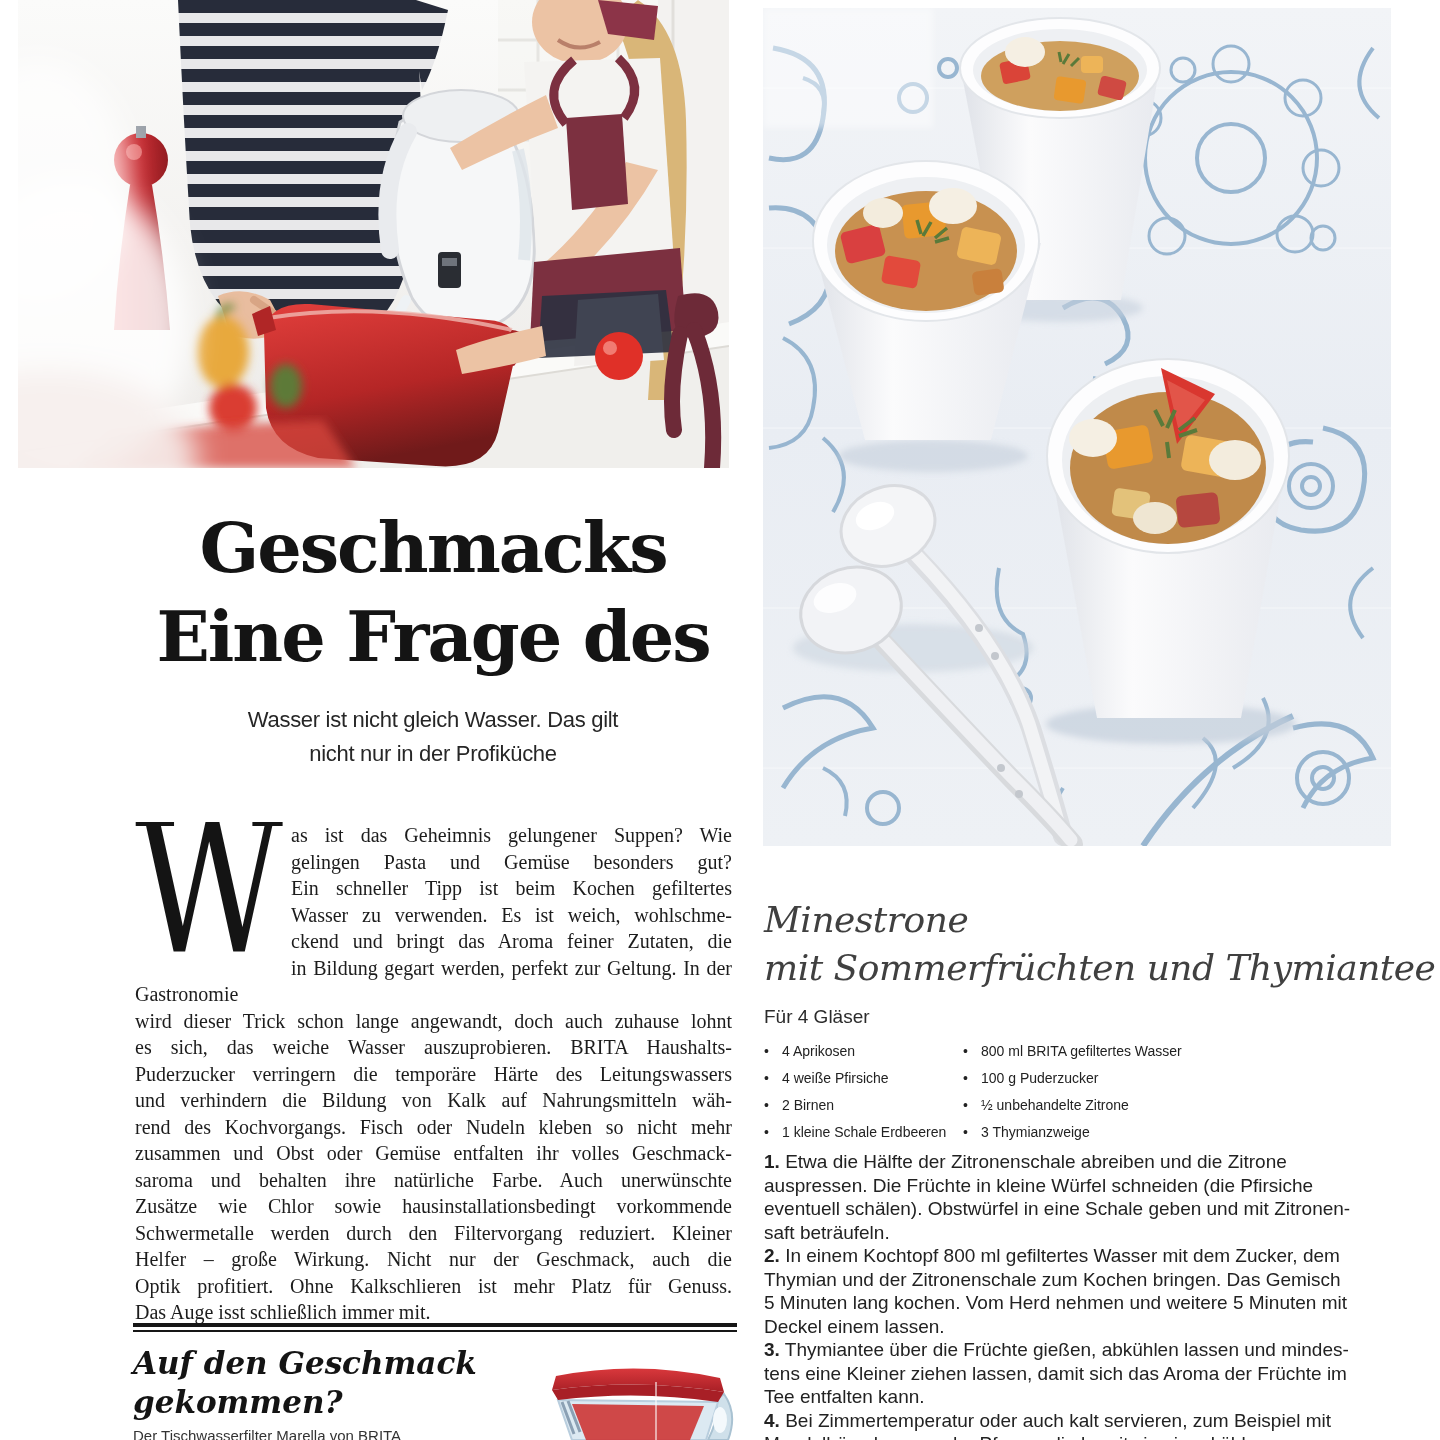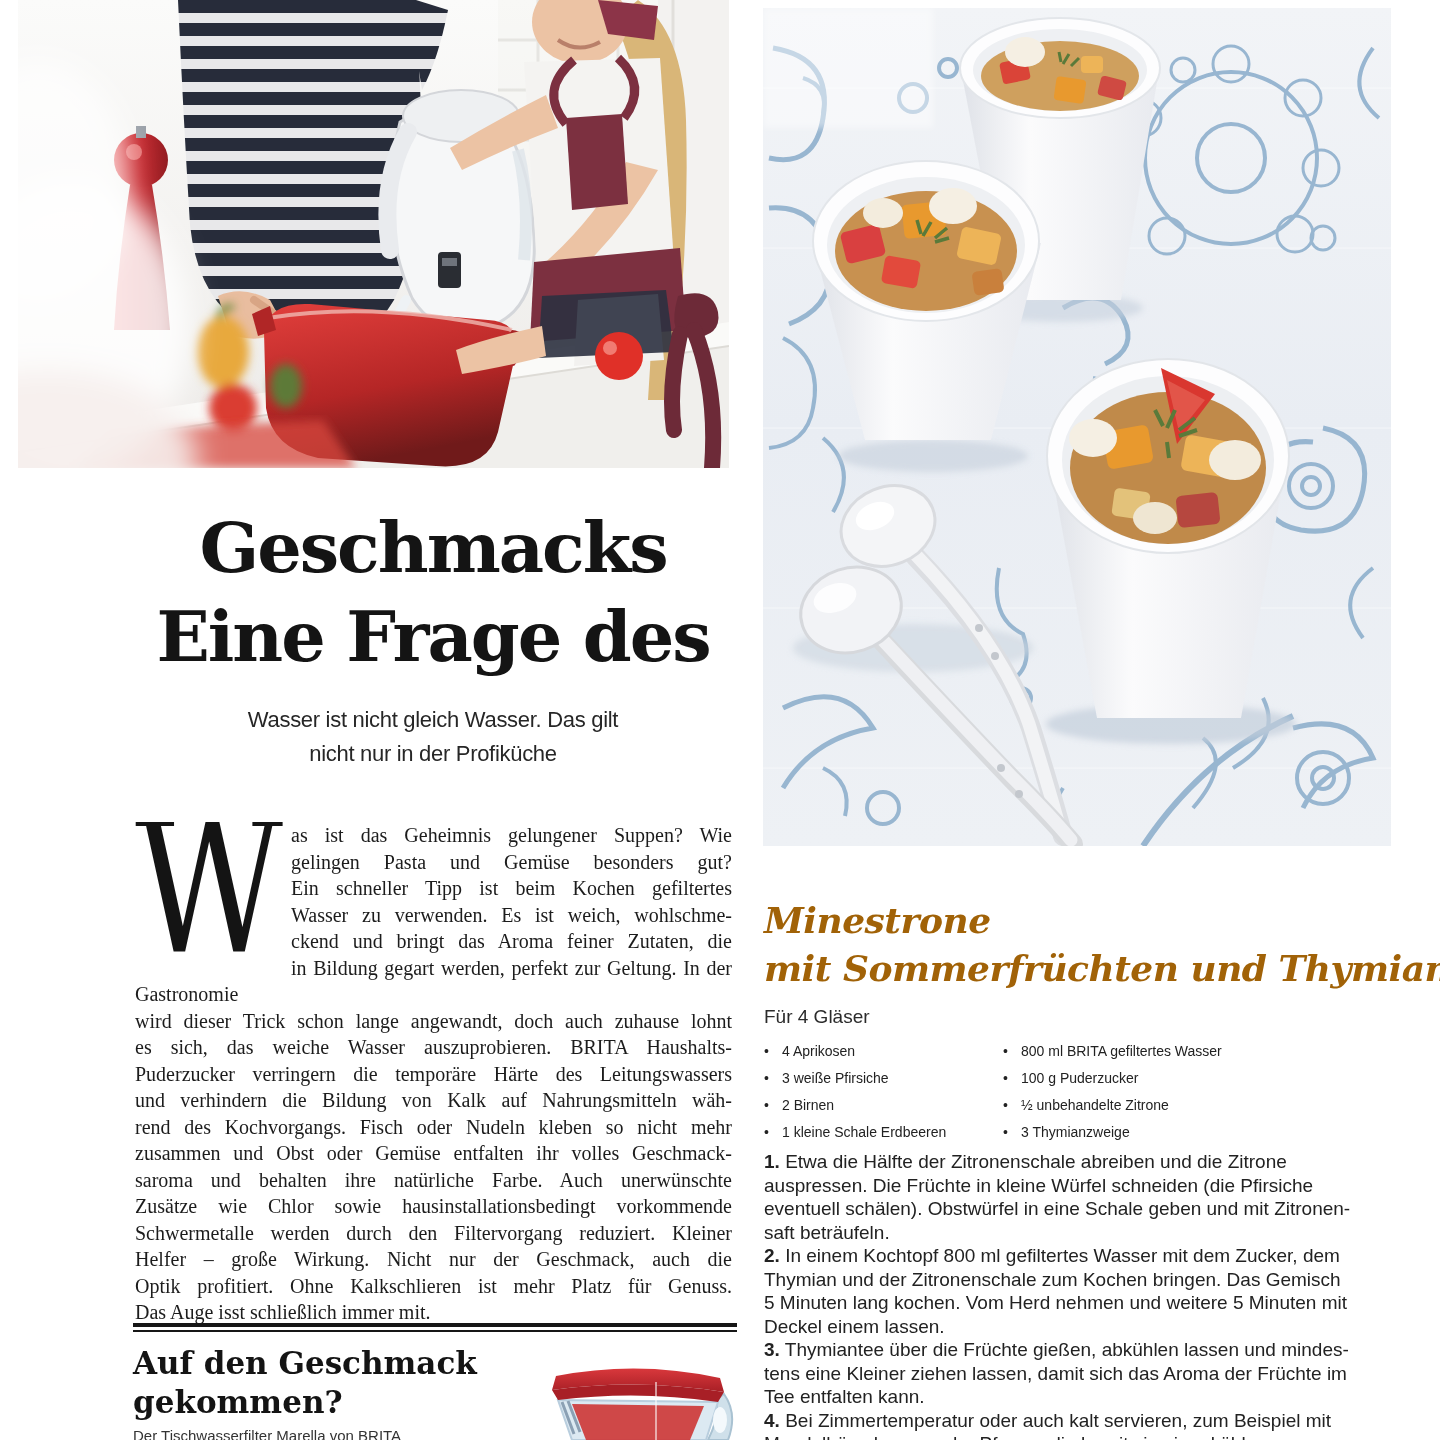--- a/index.html
+++ b/index.html
@@ -37,46 +37,46 @@
   }
   .dropcap-box{float:left;width:156px;height:133px;}
   .bline{text-align:justify;text-align-last:justify;}
   .bline.last{text-align-last:left;}
 
   
   .double-rule{left:133px;top:1323px;width:604px;height:3px;
     border-top:4px solid #161616;border-bottom:2px solid #161616;}
   .section-head{
     left:133px;top:1344px;width:420px;
-    font-family:"DejaVu Serif", serif;font-weight:700;
+    font-family:"DejaVu Serif", serif;font-style:italic;font-weight:700;
     font-size:31px;line-height:39px;color:#141414;
   }
   .partial-left{
     left:133px;top:1424px;width:430px;height:16px;overflow:hidden;
     font-family:"Liberation Sans", sans-serif;font-size:15px;line-height:24px;color:#333;
     white-space:nowrap;
   }
   .pitcher{left:538px;top:1358px;width:200px;height:82px;}
 
   
   .recipe-title{
     left:764px;top:896px;width:650px;
-    font-family:"DejaVu Serif", serif;font-style:italic;font-weight:700;
-    font-size:36px;line-height:48px;color:#a16207;letter-spacing:-.5px;
+    font-family:"DejaVu Serif", serif;font-style:italic;font-weight:400;
+    font-size:36px;line-height:48px;color:#404040;letter-spacing:-.5px;
     white-space:nowrap;
   }
   .recipe-yield{
     left:764px;top:1006px;
     font-family:"Liberation Sans", sans-serif;font-size:19px;color:#2b2b2b;
   }
   .ing-col{font-family:"Liberation Sans", sans-serif;font-size:14px;line-height:27px;color:#222;}
   .ing-col div{white-space:nowrap;}
   .ing-col .blt{display:inline-block;width:18px;}
   .ing1{left:764px;top:1038px;width:235px;}
-  .ing2{left:1003px;top:1038px;width:410px;}
+  .ing2{left:963px;top:1038px;width:410px;}
   .steps{
     left:764px;top:1150px;width:660px;
     font-family:"Liberation Sans", sans-serif;font-size:19px;line-height:23.5px;color:#222;
   }
   .steps div{white-space:nowrap;}
   .steps b{font-weight:700;}
 </style>
 </head>
 <body>
 
@@ -409,21 +409,21 @@
 
 <h2 class="abs recipe-title" style="margin:0;">
   <div>Minestrone</div>
   <div>mit Sommerfrüchten und Thymiantee</div>
 </h2>
 
 <div class="abs recipe-yield">Für 4 Gläser</div>
 
 <div class="abs ing-col ing1">
   <div><span class="blt">•</span><span>4 Aprikosen</span></div>
-  <div><span class="blt">•</span><span>3 weiße Pfirsiche</span></div>
+  <div><span class="blt">•</span><span>4 weiße Pfirsiche</span></div>
   <div><span class="blt">•</span><span>2 Birnen</span></div>
   <div><span class="blt">•</span><span>1 kleine Schale Erdbeeren</span></div>
 </div>
 
 <div class="abs ing-col ing2">
   <div><span class="blt">•</span><span>800 ml BRITA gefiltertes Wasser</span></div>
   <div><span class="blt">•</span><span>100 g Puderzucker</span></div>
   <div><span class="blt">•</span><span>½ unbehandelte Zitrone</span></div>
   <div><span class="blt">•</span><span>3 Thymianzweige</span></div>
 </div>

